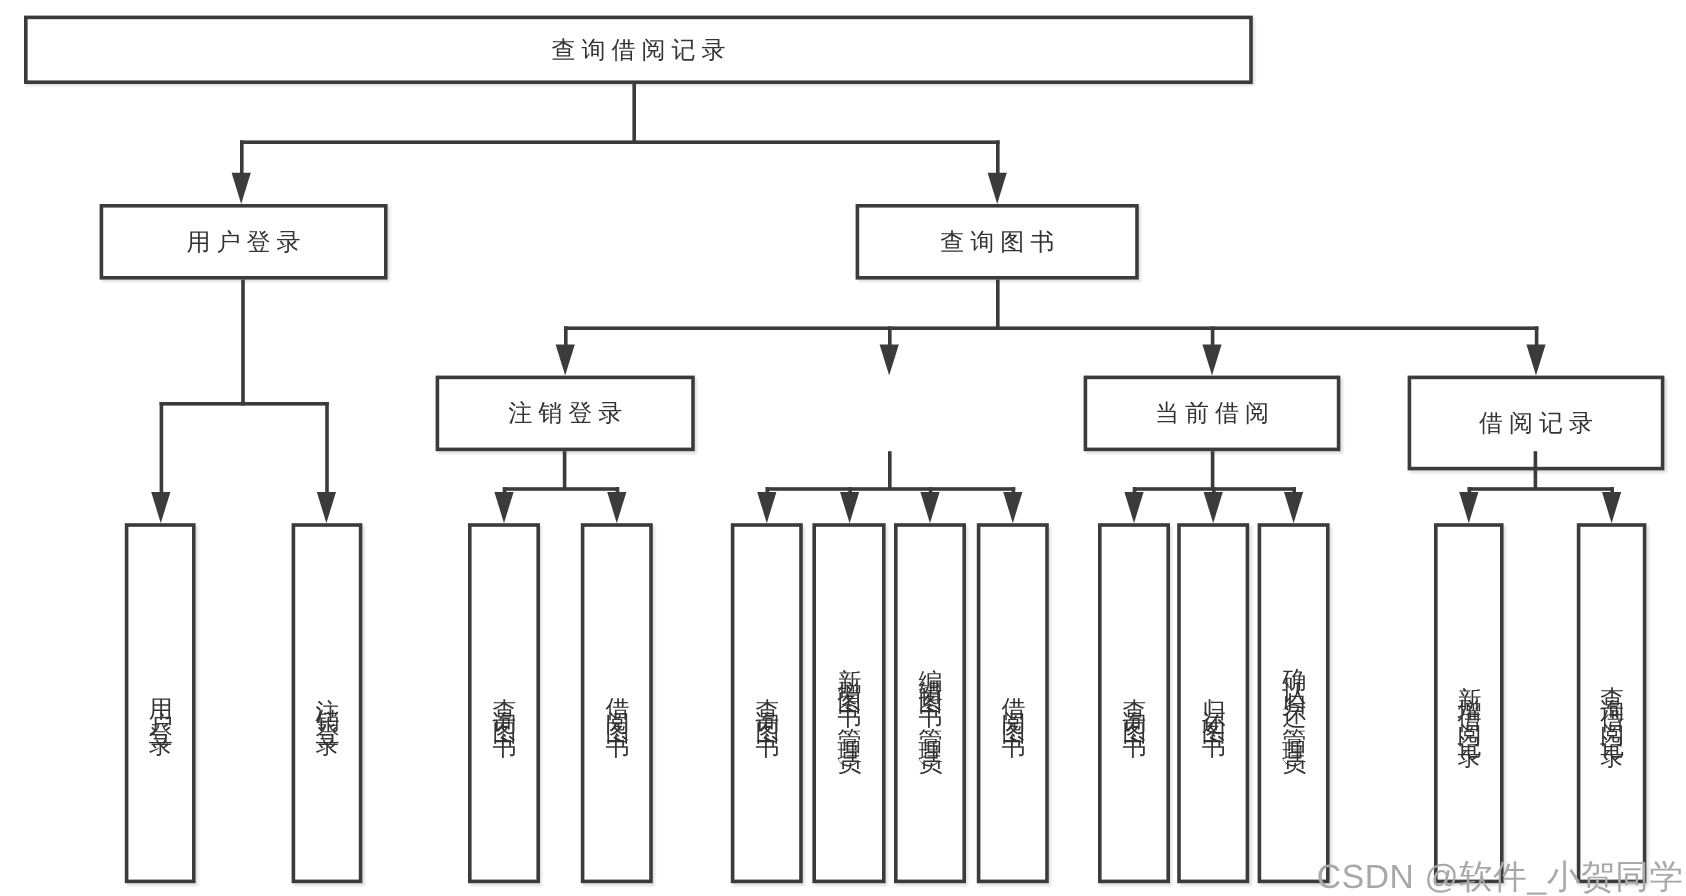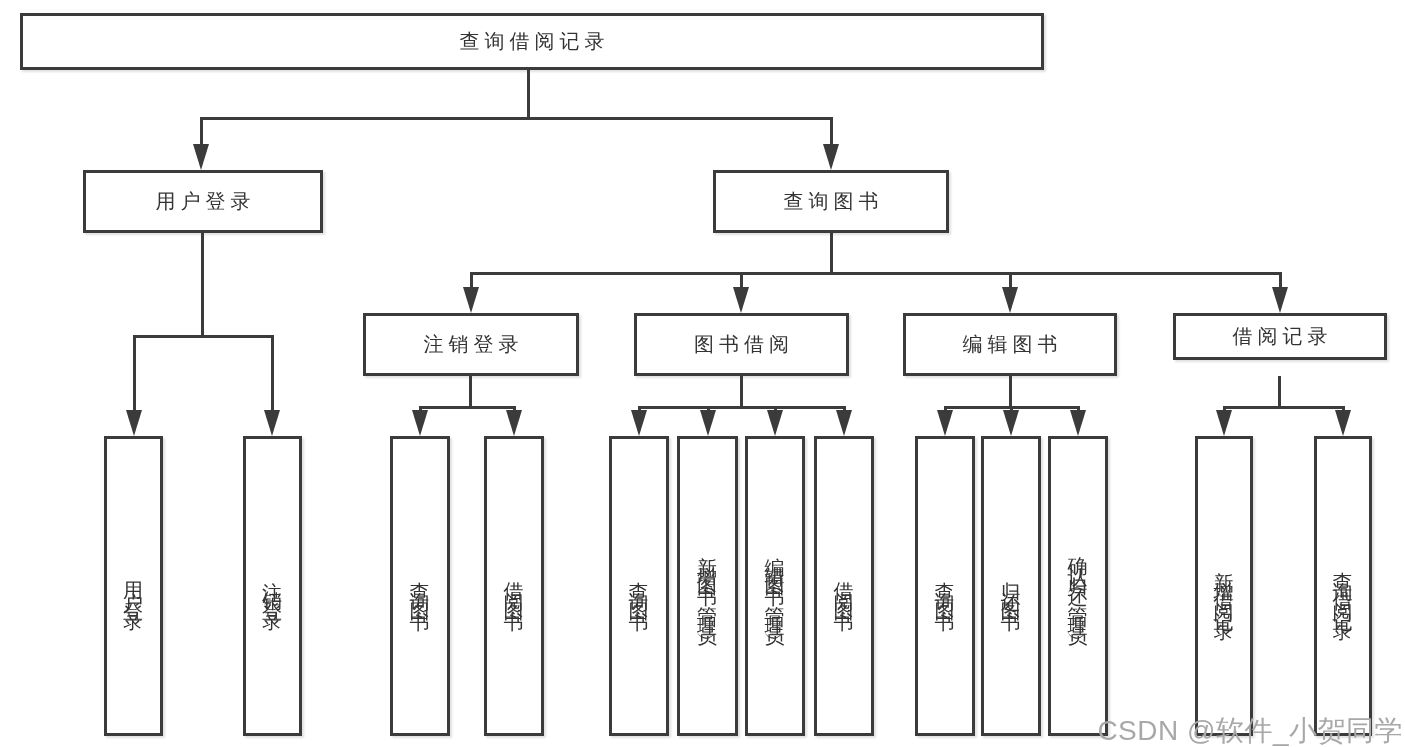--- a/index.html
+++ b/index.html
@@ -103,27 +103,24 @@
   <div class="vline" style="left:740px; top:272px; height:17px;"></div>
   <div class="arrow" style="left:733px; top:287px;"></div>
   <div class="vline" style="left:1009px; top:272px; height:17px;"></div>
   <div class="arrow" style="left:1002px; top:287px;"></div>
   <div class="vline" style="left:1279px; top:272px; height:17px;"></div>
   <div class="arrow" style="left:1272px; top:287px;"></div>
 
   <div class="node" style="left:363px; top:313px; width:216px; height:63px;">
     <span class="hlabel">注销登录</span>
   </div>
-  <div class="node" style="left:634px; top:313px; width:215px; height:63px;">
-    <span class="hlabel">图书借阅</span>
-  </div>
   <div class="node" style="left:903px; top:313px; width:214px; height:63px;">
-    <span class="hlabel">编辑图书</span>
-  </div>
-  <div class="node" style="left:1173px; top:313px; width:214px; height:47px;">
+    <span class="hlabel">当前借阅</span>
+  </div>
+  <div class="node" style="left:1173px; top:313px; width:214px; height:79px;">
     <span class="hlabel">借阅记录</span>
   </div>
 
   <div class="vline" style="left:469px; top:376px; height:32px;"></div>
   <div class="hline" style="left:419px; top:406px; width:97px;"></div>
   <div class="vline" style="left:419px; top:406px; height:6px;"></div>
   <div class="arrow" style="left:412px; top:410px;"></div>
   <div class="vline" style="left:513px; top:406px; height:6px;"></div>
   <div class="arrow" style="left:506px; top:410px;"></div>
 

